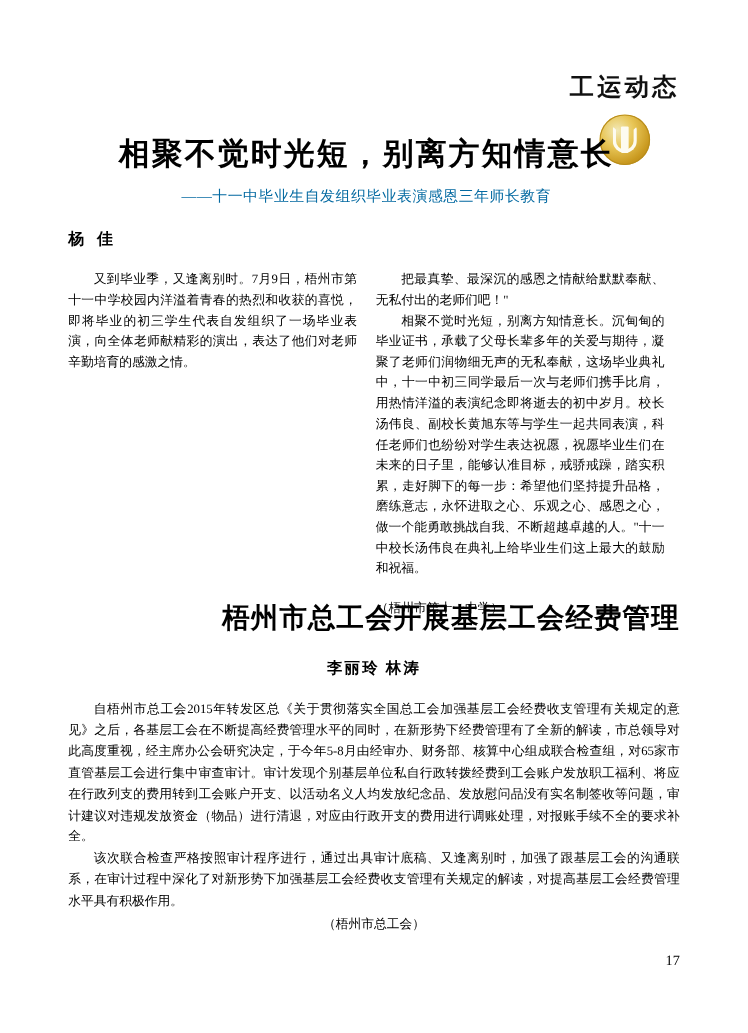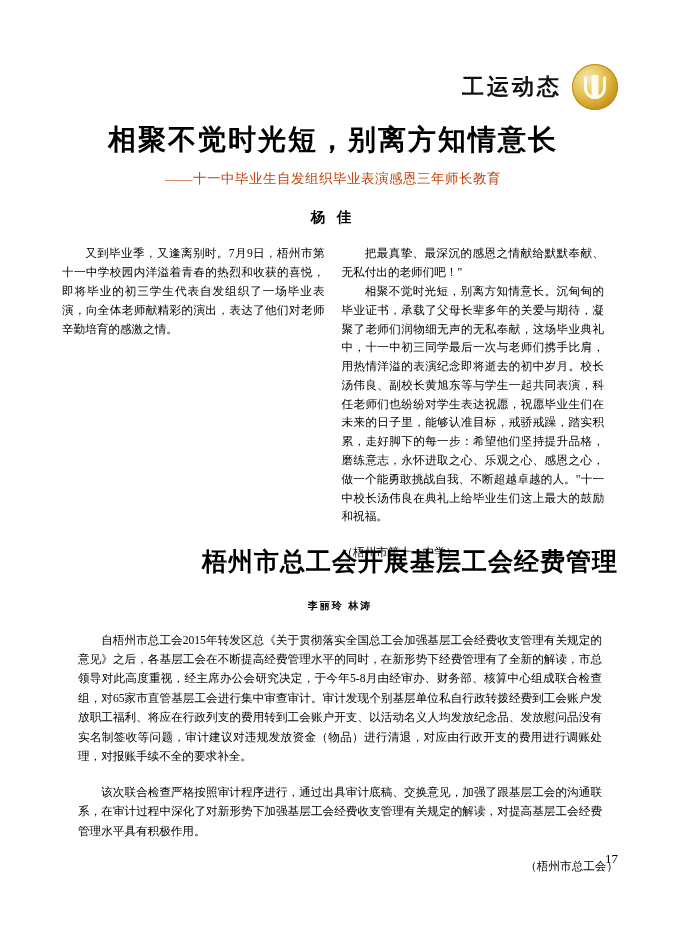--- a/index.html
+++ b/index.html
@@ -24,20 +24,21 @@
   }
 
   
   .masthead {
     position: absolute;
     top: 64px;
     right: 62px;
     display: flex;
     align-items: center;
     gap: 10px;
+    flex-direction: column;
   }
   .masthead-text {
     font-family: "DejaVu Serif", "Liberation Serif", serif;
     font-weight: bold;
     font-size: 22px;
     letter-spacing: 3px;
     color: #111;
   }
   .masthead-logo {
     width: 46px;
@@ -86,24 +87,23 @@
     font-size: 28px;
     letter-spacing: 2px;
     line-height: 1.3;
     color: #000;
   }
   .a1-subtitle {
     text-align: center;
     font-size: 13.5px;
     margin-top: 12px;
     letter-spacing: 0.5px;
-    color: #c2410c;
+    color: #0369a1;
   }
   .a1-byline {
-    text-align: center;
     font-size: 14.5px;
     font-weight: bold;
     margin-top: 20px;
     letter-spacing: 4px;
   }
 
   .cols {
     display: flex;
     gap: 17px;
     margin-top: 18px;
@@ -135,47 +135,47 @@
   .a2-title {
     text-align: right;
     font-family: "DejaVu Serif", "Liberation Serif", serif;
     font-weight: bold;
     font-size: 25px;
     line-height: 1.5;
     letter-spacing: 1px;
   }
   .a2-byline {
     text-align: center;
-    font-size: 10px;
+    font-size: 14px;
     font-weight: bold;
     margin-top: 18px;
     letter-spacing: 2px;
   }
   .a2-body {
     margin-top: 18px;
     font-size: 11.6px;
     line-height: 1.68;
     text-align: justify;
     text-justify: inter-ideograph;
   }
   .a2-body p {
-    margin: 16px;
+    margin: 0;
     text-indent: 2em;
   }
   .a2-sign {
-    text-align: right;
+    text-align: center;
     font-size: 11.6px;
     margin-top: 2px;
   }
 
   
   .page-number {
     position: absolute;
     right: 62px;
-    bottom: 72px;
+    bottom: 58px;
     font-size: 13px;
     font-family: "Liberation Serif", serif;
   }
 </style>
 </head>
 <body>
 
 <div class="page">
 
   <div class="masthead">
@@ -200,19 +200,19 @@
     </div>
   </div>
 
   <div class="article2">
     <div class="a2-title">
       <div>梧州市总工会开展基层工会经费管理</div>
     </div>
     <div class="a2-byline">李丽玲  林涛</div>
     <div class="a2-body">
       <p>自梧州市总工会2015年转发区总《关于贯彻落实全国总工会加强基层工会经费收支管理有关规定的意见》之后，各基层工会在不断提高经费管理水平的同时，在新形势下经费管理有了全新的解读，市总领导对此高度重视，经主席办公会研究决定，于今年5-8月由经审办、财务部、核算中心组成联合检查组，对65家市直管基层工会进行集中审查审计。审计发现个别基层单位私自行政转拨经费到工会账户发放职工福利、将应在行政列支的费用转到工会账户开支、以活动名义人均发放纪念品、发放慰问品没有实名制签收等问题，审计建议对违规发放资金（物品）进行清退，对应由行政开支的费用进行调账处理，对报账手续不全的要求补全。</p>
-      <p>该次联合检查严格按照审计程序进行，通过出具审计底稿、交换意见，加强了跟基层工会的沟通联系，在审计过程中深化了对新形势下加强基层工会经费收支管理有关规定的解读，对提高基层工会经费管理水平具有积极作用。</p>
+      <p>该次联合检查严格按照审计程序进行，通过出具审计底稿、又逢离别时，加强了跟基层工会的沟通联系，在审计过程中深化了对新形势下加强基层工会经费收支管理有关规定的解读，对提高基层工会经费管理水平具有积极作用。</p>
       <div class="a2-sign">（梧州市总工会）</div>
     </div>
   </div>
 
   <div class="page-number">17</div>
 </div>
 
 </body></html>

